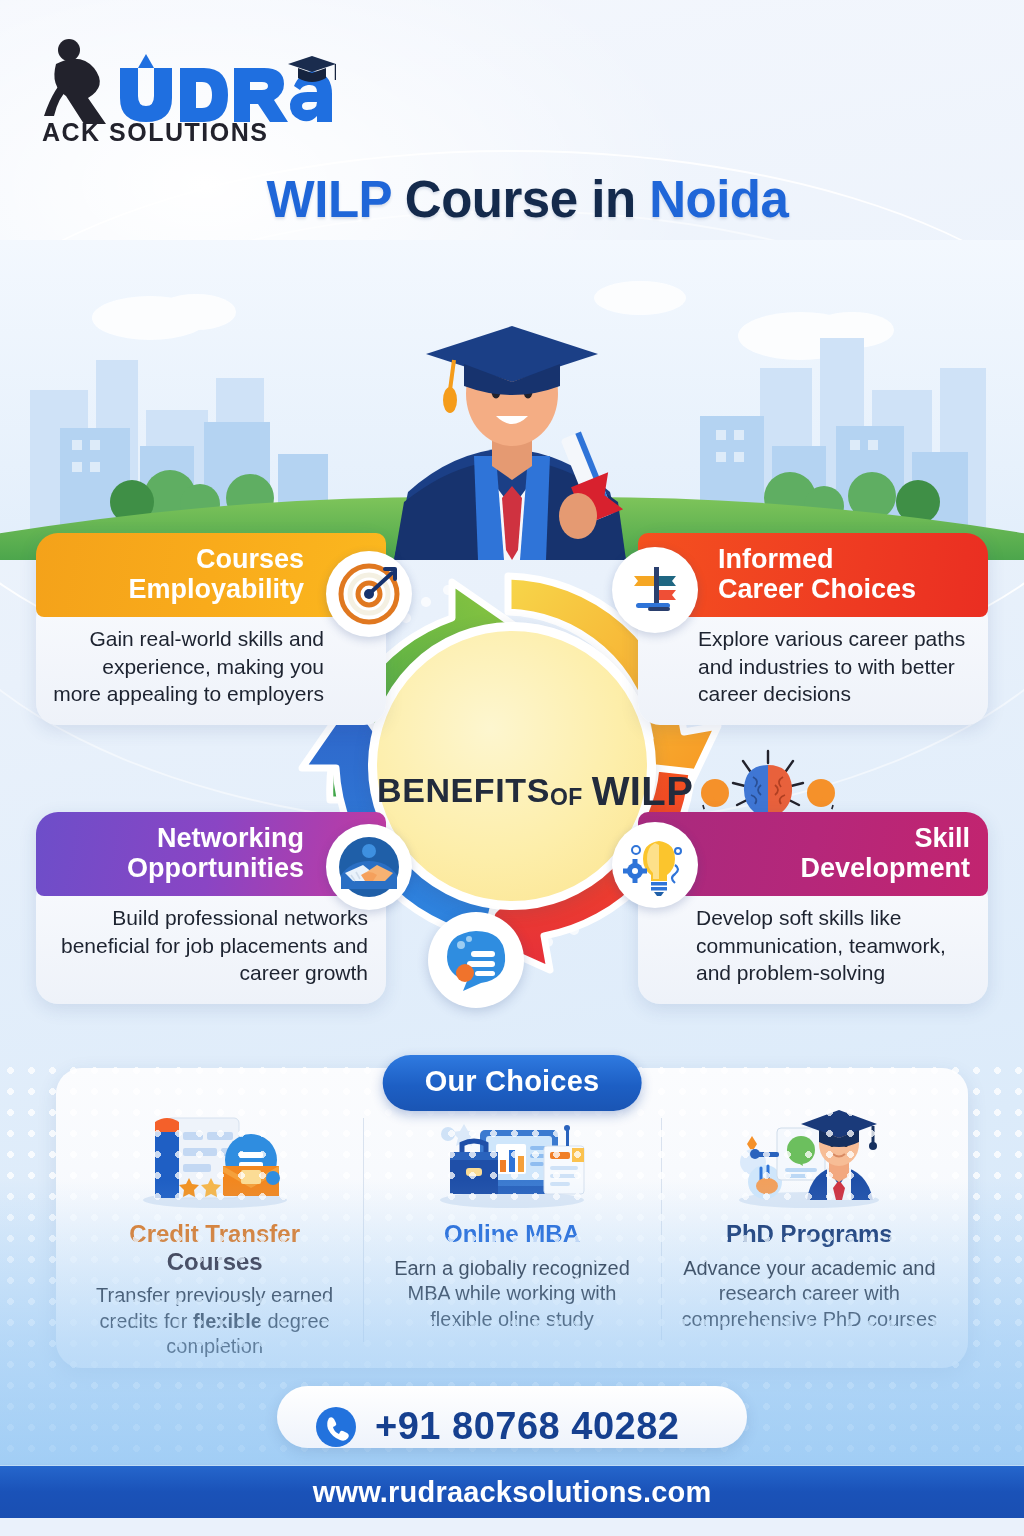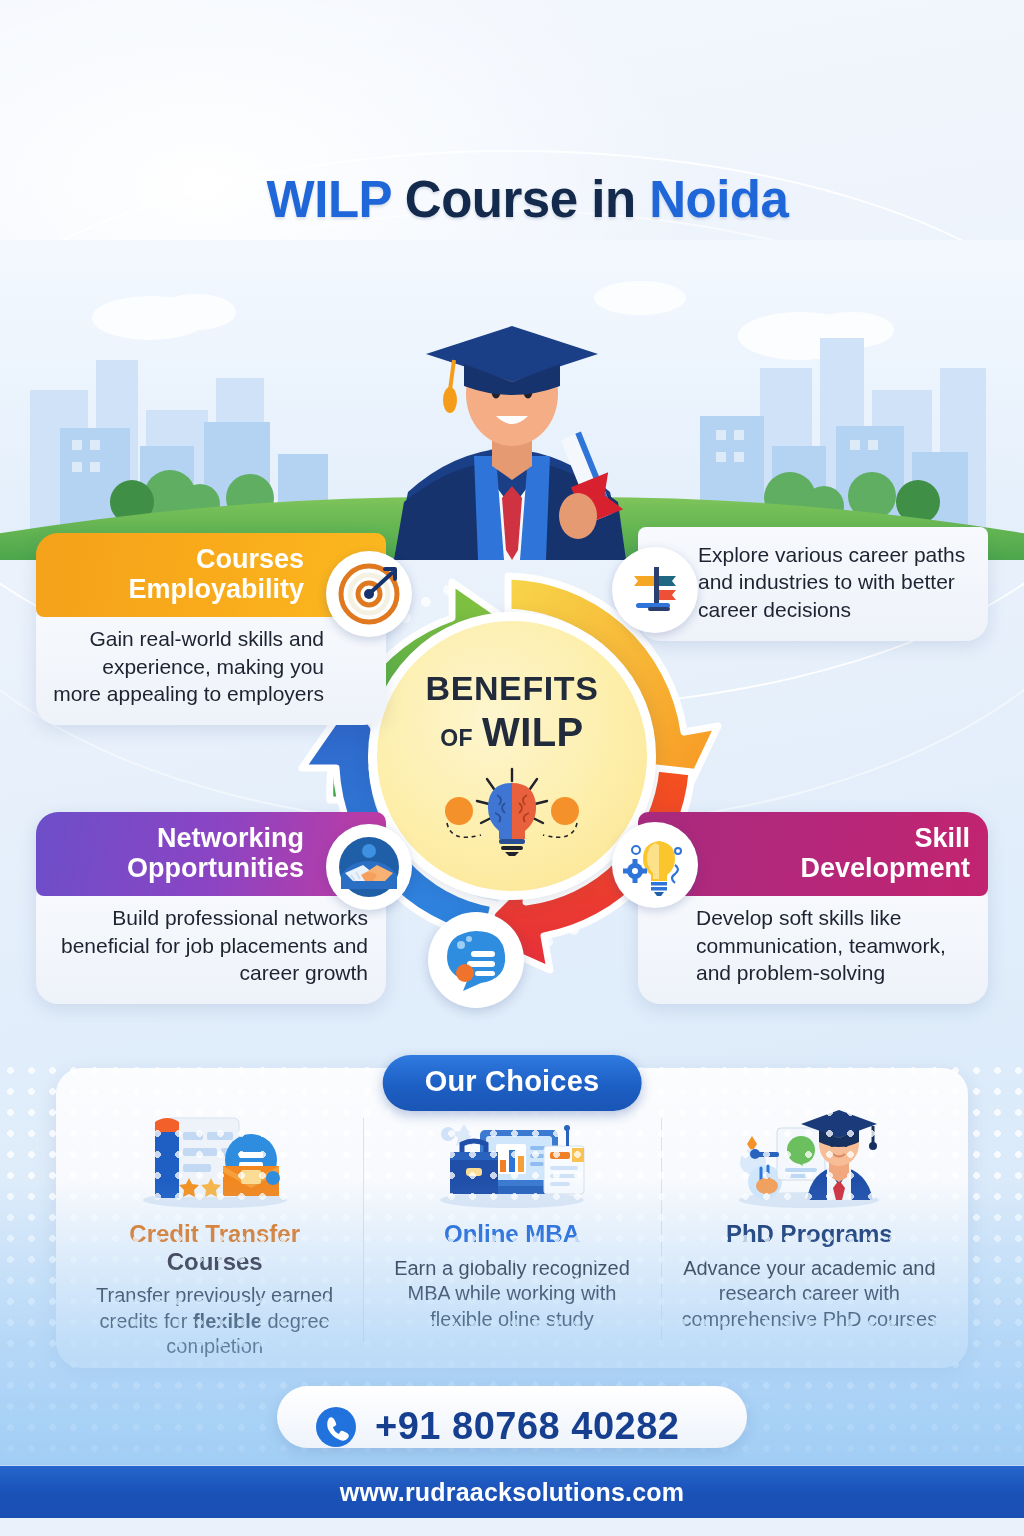--- a/index.html
+++ b/index.html
@@ -91,28 +91,28 @@
   .diagram {
     position: absolute;
     left: 256px;
     top: 500px;
     width: 512px;
     height: 512px;
   }
 
   .hub {
     position: absolute;
-    left: 112px; top: 112px;
+    left: 112px; top: 122px;
     width: 288px; height: 288px;
     border-radius: 50%;
     background: radial-gradient(circle at 42% 36%, #fdf6cf 0%, #fdeeaa 55%, #fbe38d 100%);
     border: 9px solid #ffffff;
     box-shadow: 0 4px 16px rgba(60,80,120,0.16);
     display: flex;
-    flex-direction: column;
+    flex-direction: row;
     align-items: center;
     justify-content: flex-start;
     padding-top: 48px;
   }
   .hub-l1 {
     font-size: 34px;
     font-weight: bold;
     color: #222b3c;
     letter-spacing: 0.6px;
   }
@@ -317,21 +317,21 @@
     bottom: 18px;
     height: 52px;
     background: linear-gradient(180deg, #2566cc 0%, #1a52b8 50%, #1a4fb2 100%);
     display: flex;
     align-items: center;
     justify-content: center;
     box-shadow: 0 -1px 0 rgba(255,255,255,0.35), 0 2px 4px rgba(20,50,120,0.25);
   }
   .footer-url {
     color: #ffffff;
-    font-size: 25px;
+    font-size: 29px;
     font-weight: bold;
     letter-spacing: 0.2px;
   }
   .footer-strip {
     position: absolute;
     left: 0; right: 0; bottom: 0;
     height: 18px;
     background: #eaf1fb;
   }
 </style>
@@ -449,20 +449,43 @@
           <rect x="-10" y="-54" width="22" height="88" rx="4" fill="#f4f7fb"></rect>
           <rect x="6" y="-54" width="6" height="88" fill="#2f74d8"></rect>
           <path d="M -18 -6 L 22 -6 L 10 14 L 22 34 L -18 34 Z" fill="#d8212e"></path>
         </g>
 
         <ellipse cx="66" cy="276" rx="19" ry="23" fill="#e59a72"></ellipse>
       </g>
     </svg>
   </div>
 
+  <div class="logo-wrap">
+    <svg class="logo-svg" width="300" height="120" viewBox="0 0 300 120">
+
+      <circle cx="33" cy="26" r="11" fill="#22222c"></circle>
+      <path d="M 20 40 Q 44 28 58 44 Q 72 62 52 74 L 70 100 L 48 100 L 30 72 Q 14 62 20 40 Z" fill="#22222c"></path>
+      <path d="M 8 92 Q 18 62 34 50 L 34 62 Q 22 74 18 92 Z" fill="#22222c"></path>
+
+      <path d="M 84 44 L 84 74 Q 84 98 110 98 Q 136 98 136 74 L 136 44 L 118 44 L 118 72 Q 118 82 110 82 Q 102 82 102 72 L 102 44 Z" fill="#1f6fe0"></path>
+      <path d="M 102 44 L 118 44 L 110 30 Z" fill="#1f6fe0"></path>
+
+      <path d="M 144 44 L 144 98 L 168 98 Q 192 98 192 71 Q 192 44 168 44 Z M 160 58 L 166 58 Q 176 58 176 71 Q 176 84 166 84 L 160 84 Z" fill="#1f6fe0"></path>
+
+      <path d="M 198 44 L 198 98 L 214 98 L 214 80 L 222 80 L 234 98 L 252 98 L 238 76 Q 248 70 248 60 Q 248 44 228 44 Z M 214 58 L 226 58 Q 232 58 232 62 Q 232 66 226 66 L 214 66 Z" fill="#1f6fe0"></path>
+
+      <path d="M 258 62 Q 266 44 282 48 Q 296 52 296 70 L 296 98 L 281 98 L 281 92 Q 274 100 264 96 Q 253 91 254 80 Q 256 68 272 68 L 281 68 Q 281 60 272 61 Q 266 62 264 66 Z M 272 78 Q 266 78 266 82 Q 266 86 271 86 Q 281 86 281 78 Z" fill="#1f6fe0"></path>
+
+      <path d="M 276 32 L 300 40 L 276 48 L 252 40 Z" fill="#1a2c4e"></path>
+      <path d="M 262 44 L 262 54 Q 276 62 290 54 L 290 44 L 276 49 Z" fill="#16243f"></path>
+      <path d="M 300 40 L 300 56" stroke="#16243f" stroke-width="2.5" fill="none"></path>
+
+      <text x="6" y="117" font-family="'Liberation Sans', sans-serif" font-size="25" font-weight="bold" letter-spacing="1.5" fill="#22222c">ACK SOLUTIONS</text>
+    </svg>
+  </div>
 
   <div class="headline">
     <span class="h-blue">WILP</span>
     <span class="h-dark">Course in</span>
     <span class="h-blue">Noida</span>
   </div>
 
   <div class="diagram">
     <svg width="512" height="512" viewBox="0 0 512 512">
       <defs>
@@ -584,20 +607,24 @@
         <circle cx="31" cy="31" r="19" fill="none" stroke="#f4f0e2" stroke-width="5"></circle>
         <circle cx="31" cy="31" r="11" fill="none" stroke="#e07820" stroke-width="5"></circle>
         <circle cx="31" cy="31" r="5" fill="#17336e"></circle>
         <path d="M 31 31 L 54 10" stroke="#17336e" stroke-width="4" stroke-linecap="round"></path>
         <path d="M 47 6 L 57 6 L 57 16" fill="none" stroke="#17336e" stroke-width="4" stroke-linecap="round" stroke-linejoin="round"></path>
       </svg>
     </div>
   </div>
 
   <div class="card" id="card-career">
+    <div class="card-head">
+      <div>Informed</div>
+      <div>Career Choices</div>
+    </div>
     <div class="card-body">Explore various career paths and industries to with better career decisions</div>
     <div class="badge">
       <svg width="62" height="62" viewBox="0 0 62 62">
         <rect x="30" y="8" width="5" height="42" fill="#2a3f6e"></rect>
         <path d="M 10 17 L 30 17 L 30 27 L 10 27 L 14 22 Z" fill="#f5a623"></path>
         <path d="M 52 17 L 35 17 L 35 27 L 52 27 L 48 22 Z" fill="#1f6782"></path>
         <path d="M 52 31 L 35 31 L 35 41 L 52 41 L 48 36 Z" fill="#ef4f36"></path>
         <rect x="12" y="44" width="34" height="5" rx="2.5" fill="#2f74d8"></rect>
         <rect x="24" y="48" width="22" height="4" rx="2" fill="#2a3f6e"></rect>
       </svg>

